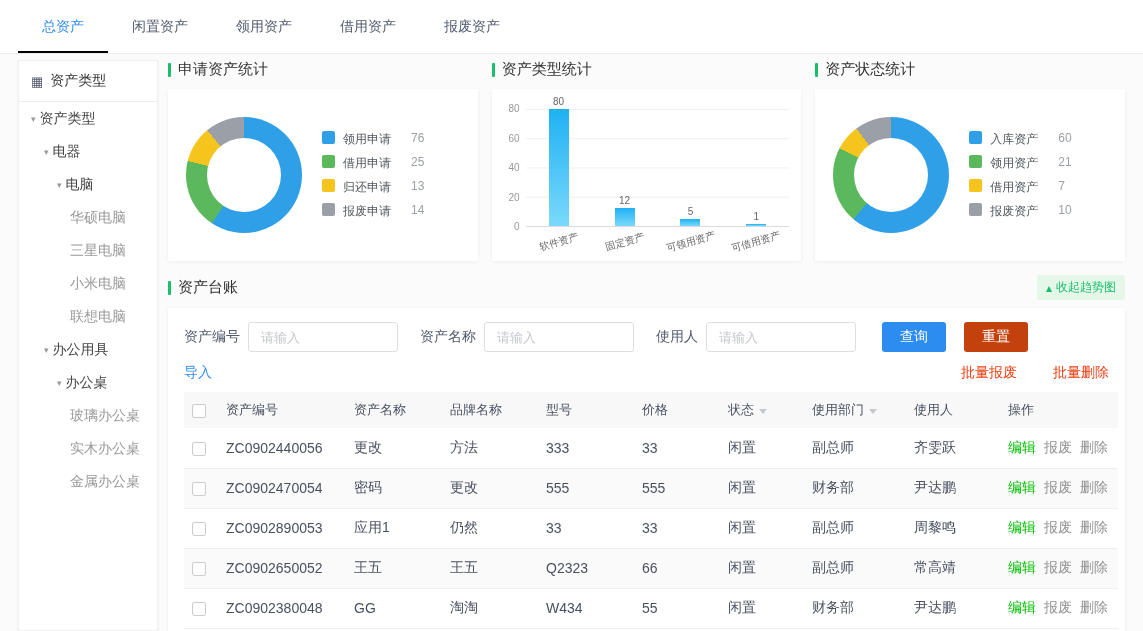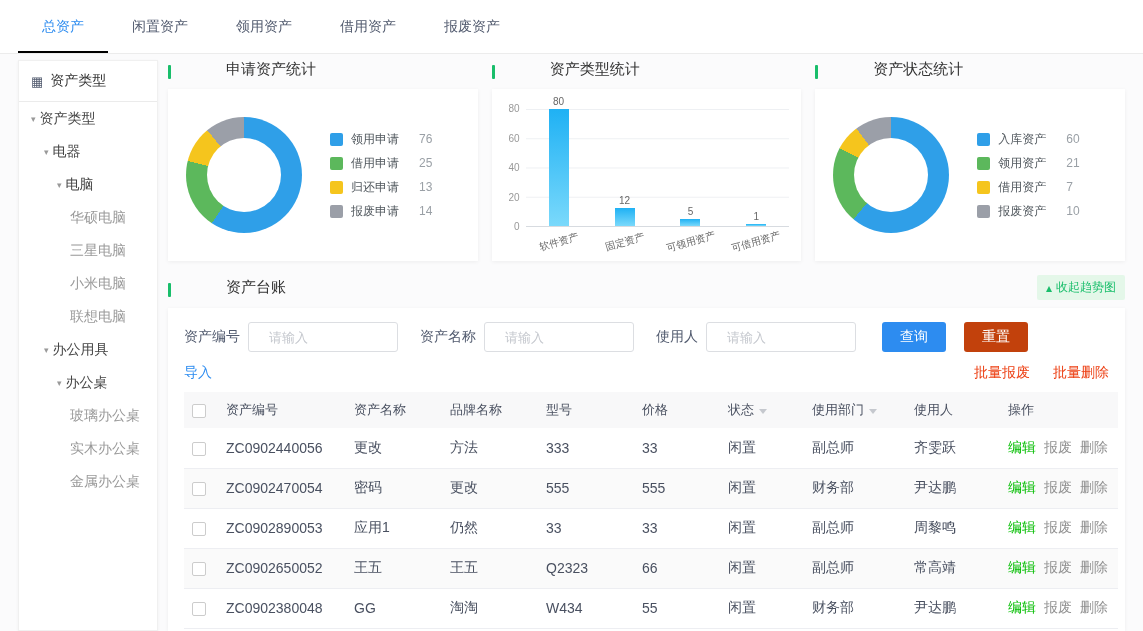--- a/index.html
+++ b/index.html
@@ -20,34 +20,34 @@
   .sidebar-header { display:flex; align-items:center; gap:7px; padding:11px 12px;
     border-bottom:1px solid #ebebeb; font-size:14px; color:#333; }
   .sidebar-header .icon { color:#515a6e; font-size:13px; line-height:1; }
   .tree-item { height:33px; display:flex; align-items:center; font-size:14px; color:#444; cursor:pointer; white-space:nowrap; }
   .tree-item.leaf { color:#999; }
   .tree-item .caret { color:#999; font-size:9px; margin-right:4px; }
 
   
   .main { flex:1; display:flex; flex-direction:column; min-width:0; }
 
-  .sec-title { display:flex; align-items:flex-end; font-size:15px; color:#333;gap:48px; }
+  .sec-title { display:flex; align-items:center; font-size:15px; color:#333; }
   .sec-title .marker { width:3px; height:14px; background:#19be6b; margin-right:7px; border-radius:1px; }
 
   .charts-row { display:flex; gap:14px; }
   .chart-col { flex:1; min-width:0; }
   .panel { background:#fff; box-shadow:0 1px 4px rgba(0,0,0,.06); }
   .chart-panel { margin-top:10px; height:172px; }
 
   
   .donut-panel { display:flex; align-items:center; padding:0 10px 0 18px; }
   .donut { width:116px; height:116px; border-radius:50%; position:relative; flex:0 0 auto; }
   .donut::after { content:""; position:absolute; inset:21px; background:#fff; border-radius:50%; }
   .legend { margin-left:16px; }
-  .legend-item { display:flex; align-items:center; margin:7px 12px; cursor:pointer; }
+  .legend-item { display:flex; margin:7px 4px; cursor:pointer; }
   .legend-item .sw { width:13px; height:13px; border-radius:2px; margin-right:8px; flex:0 0 auto; }
   .legend-item .ll { font-size:12px; color:#51585e; width:60px; }
   .legend-item .lv { font-size:12px; color:#9aa0a6; margin-left:8px; }
 
   
   .bar-panel { padding:20px 12px 6px 8px; display:flex; flex-direction:column; }
   .bc-wrap { display:flex; }
   .bc-y { display:flex; flex-direction:column; justify-content:space-between; height:118px;
     width:26px; padding-right:6px; text-align:right; font-size:10px; color:#999; }
   .bc-y div { line-height:0; }
@@ -65,31 +65,31 @@
   
   .ledger-head { margin-top:14px; display:flex; align-items:center; justify-content:space-between; }
   .collapse-btn { background:#e4f7e9; color:#19be6b; font-size:12px; border:none; cursor:pointer;
     padding:4px 9px; border-radius:2px; display:flex; align-items:center; gap:4px; }
   .ledger-panel { margin-top:8px; flex:1; padding:14px 16px 0 16px; overflow:hidden; }
 
   .filter-row { display:flex; align-items:center; }
   .filter-group { display:flex; align-items:center; margin-right:22px; }
   .f-label { font-size:14px; color:#515a6e; margin-right:8px; white-space:nowrap; }
   .f-input { width:150px; height:30px; border:1px solid #dcdee2; border-radius:3px;
-    padding:0 20px; font-size:13px; color:#515a6e; outline:none; background:#fff; }
+    padding:0 12px; font-size:13px; color:#515a6e; outline:none; background:#fff; }
   .f-input::placeholder { color:#c5c8ce; }
   .btn { height:30px; width:64px; border:none; border-radius:3px; font-size:14px; color:#fff; cursor:pointer; }
   .btn-query { background:#2d8cf0; margin-left:4px; }
   .btn-reset { background:#c2410c; margin-left:18px; }
 
   .links-row { display:flex; align-items:center; justify-content:space-between; margin-top:12px; }
   .link { font-size:14px; cursor:pointer; }
   .link-import { color:#2d8cf0; }
   .link-danger { color:#ed4014; }
-  .right-links { display:flex; gap:23px; }
+  .right-links { display:flex; gap:36px; }
 
   table { width:100%; border-collapse:collapse; table-layout:fixed; margin-top:10px; }
   th { background:#f8f8f9; height:36px; font-size:13px; font-weight:normal; color:#495060;
     text-align:left; padding:0 8px; white-space:nowrap; }
   td { height:40px; font-size:14px; color:#495060; border-bottom:1px solid #edeef2;
     padding:0 8px; white-space:nowrap; overflow:hidden; }
   tr.data-row:nth-child(even) td { background:#fafafa; }
   .cb { display:inline-block; width:14px; height:14px; border:1px solid #ccc; border-radius:2px;
     background:#fff; vertical-align:middle; cursor:pointer; }
   .funnel { display:inline-block; width:0; height:0; margin-left:5px;

